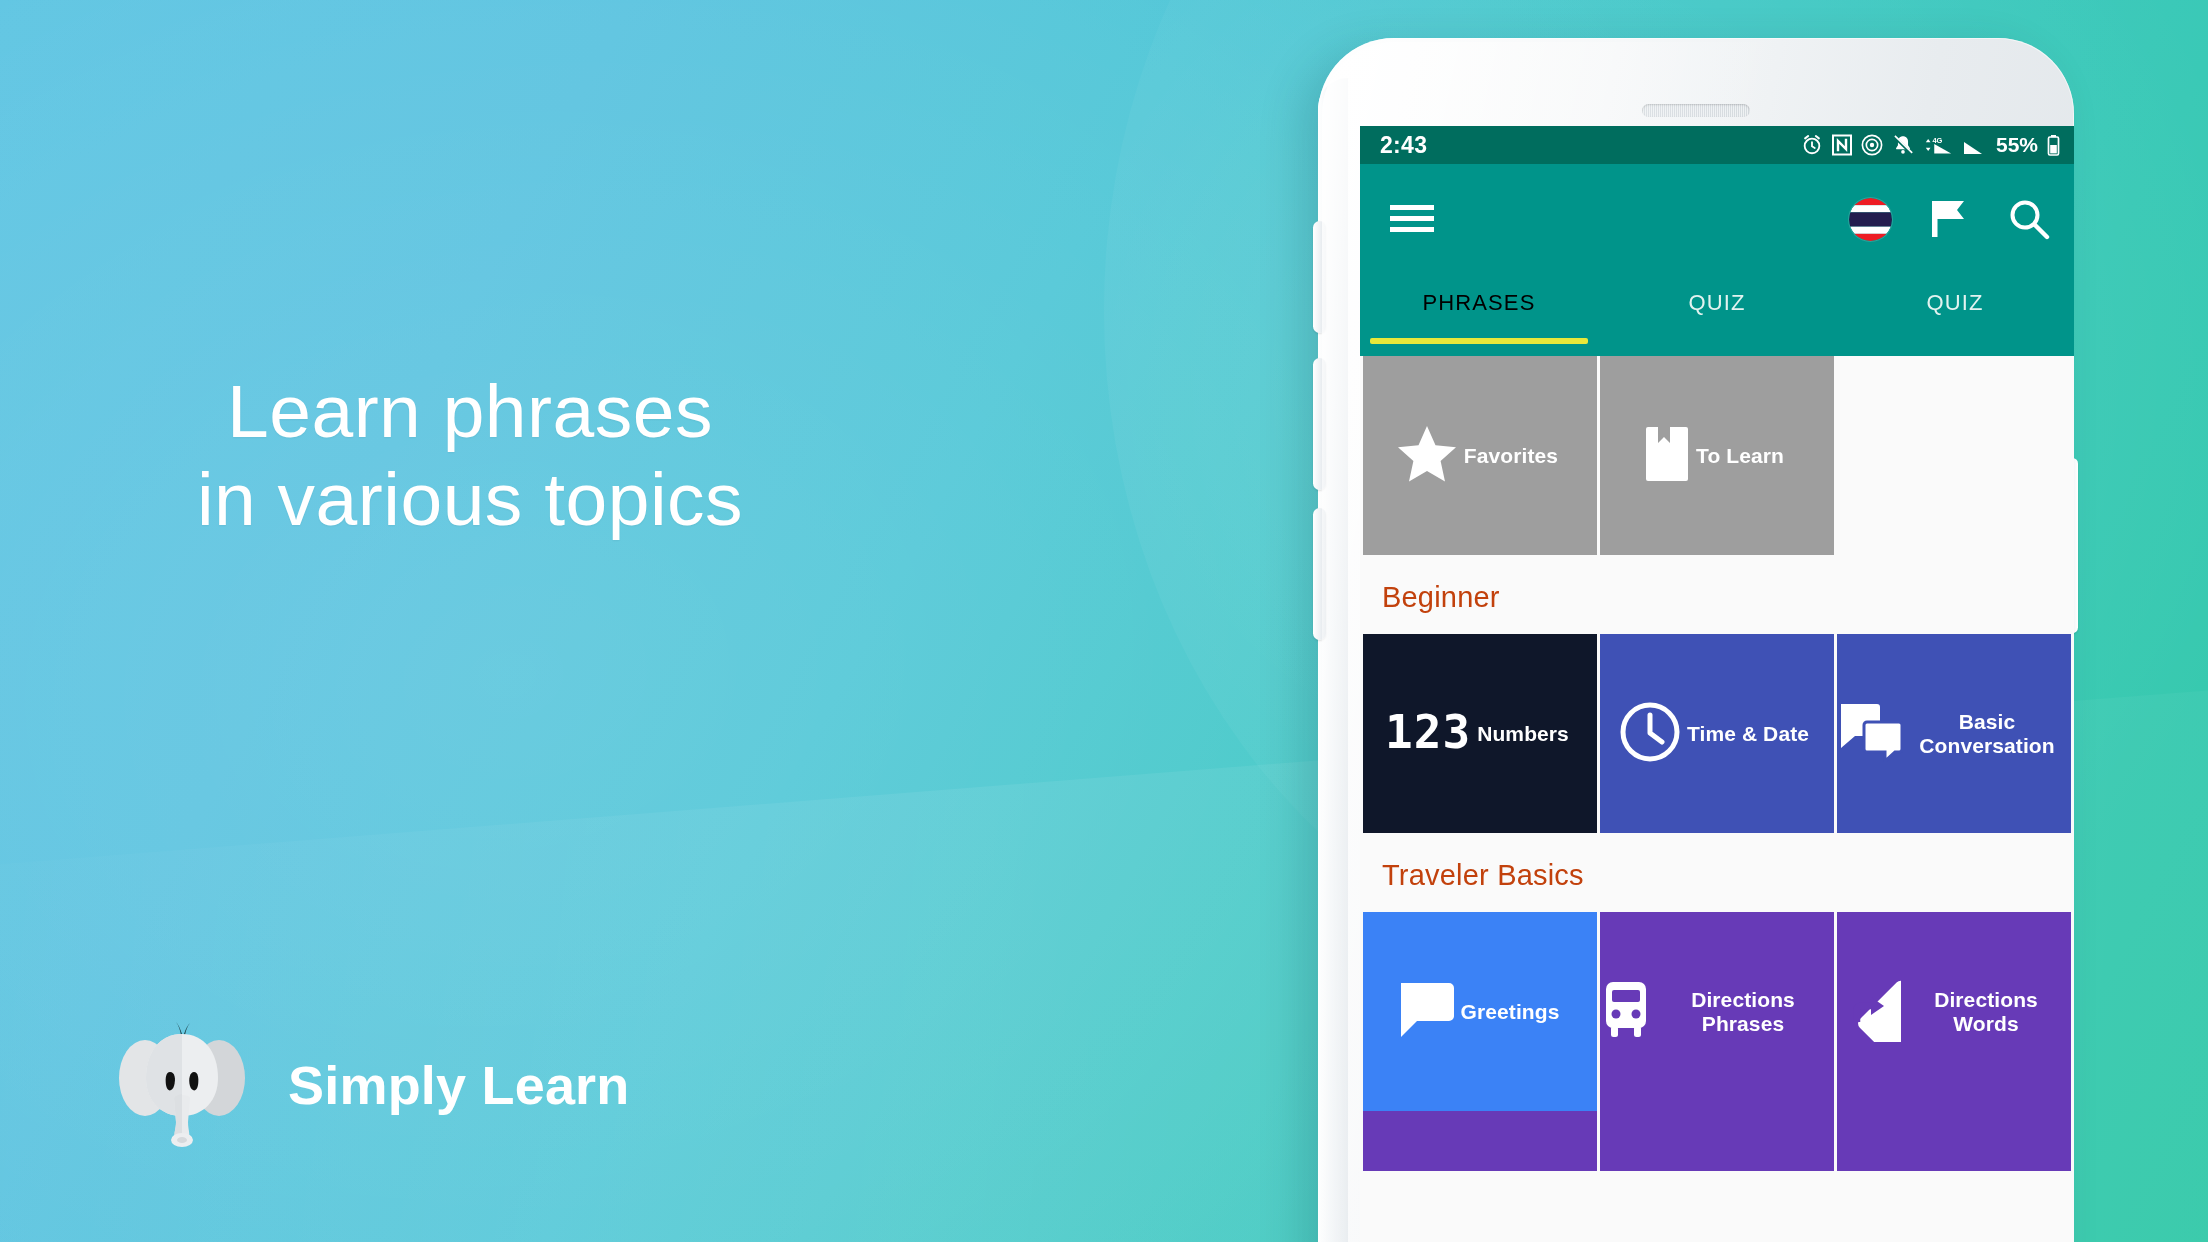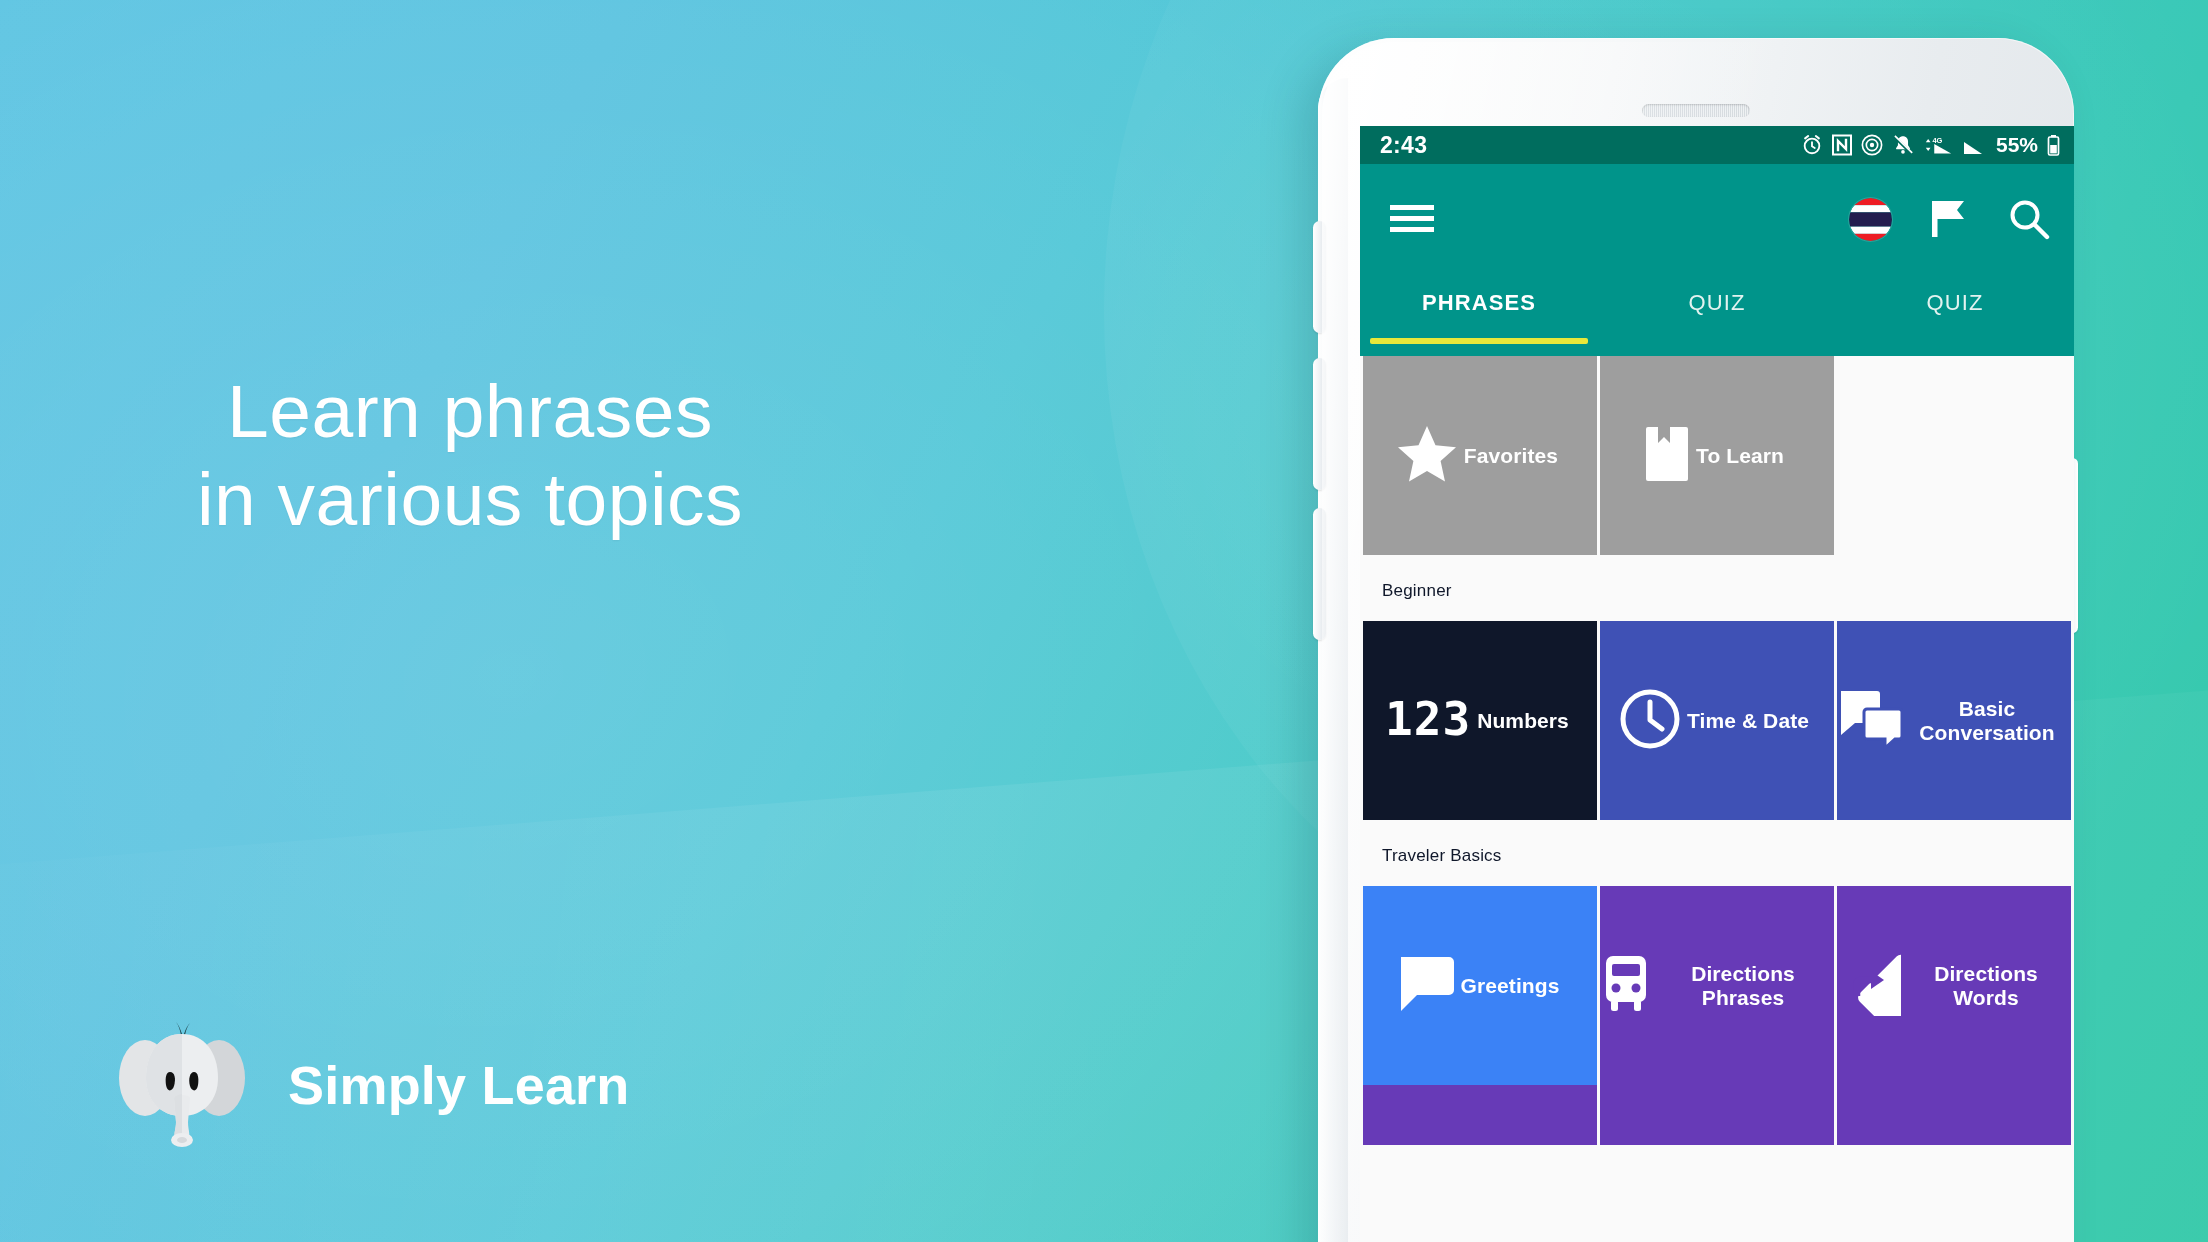--- a/index.html
+++ b/index.html
@@ -148,23 +148,23 @@
   
   #tabbar {
     height:82px;
     background:#00948a;
     display:flex; align-items:flex-start;
     position:relative;
   }
   .tab {
     flex:1 1 0;
     text-align:center;
-    color:#ffffff;
+    color:#000000;
     font-size:22px;
-    font-weight:700;
+    font-weight:400;
     letter-spacing:1.1px;
     padding-top:16px;
     cursor:pointer;
   }
   .tab.inactive { color:#e2f3f0; font-weight:400; }
   #tab-indicator {
     position:absolute; left:10px; bottom:12px;
     width:218px; height:6px;
     background:#e8e83a;
     border-radius:2px;
@@ -205,22 +205,22 @@
   }
   .tile .num-glyph {
     font-family:"DejaVu Sans Mono", monospace;
     font-size:46px;
     font-weight:700;
     letter-spacing:1px;
   }
   .section-header {
     background:#fafafa;
     padding:26px 0 20px 22px;
-    color:#0f172a;
-    font-size:17px;
+    color:#c2410c;
+    font-size:29px;
     font-weight:400;
     letter-spacing:0.2px;
   }
   .tile-row.partial .tile { height:60px; }
 </style>
 </head>
 <body>
 
 <div id="bg">
   <div id="bg-swoosh-a"></div>

